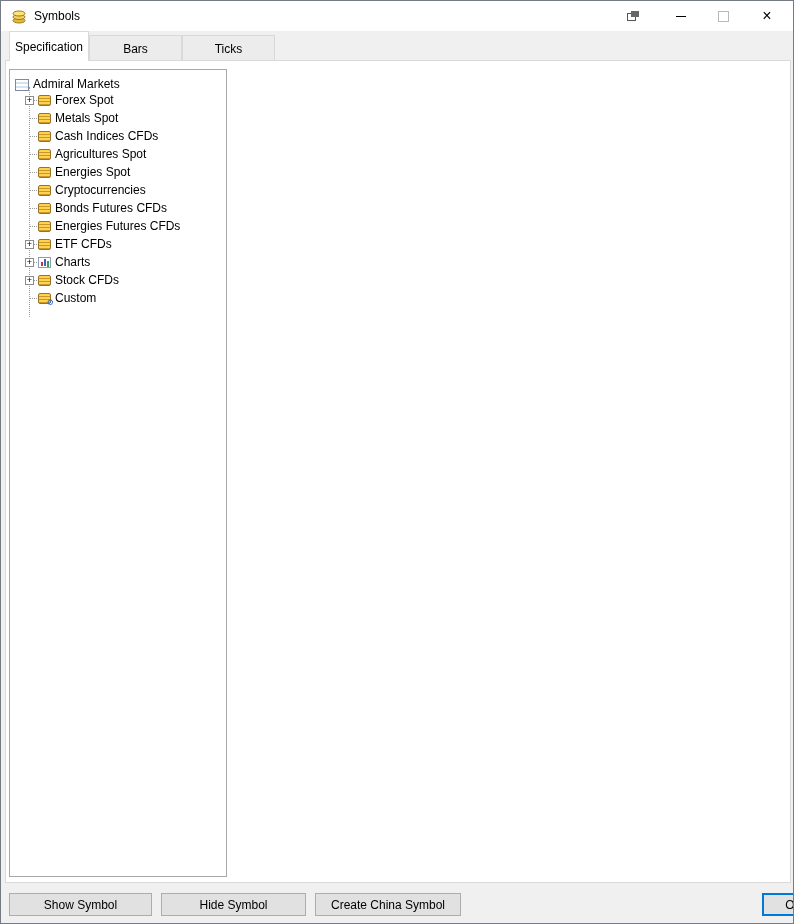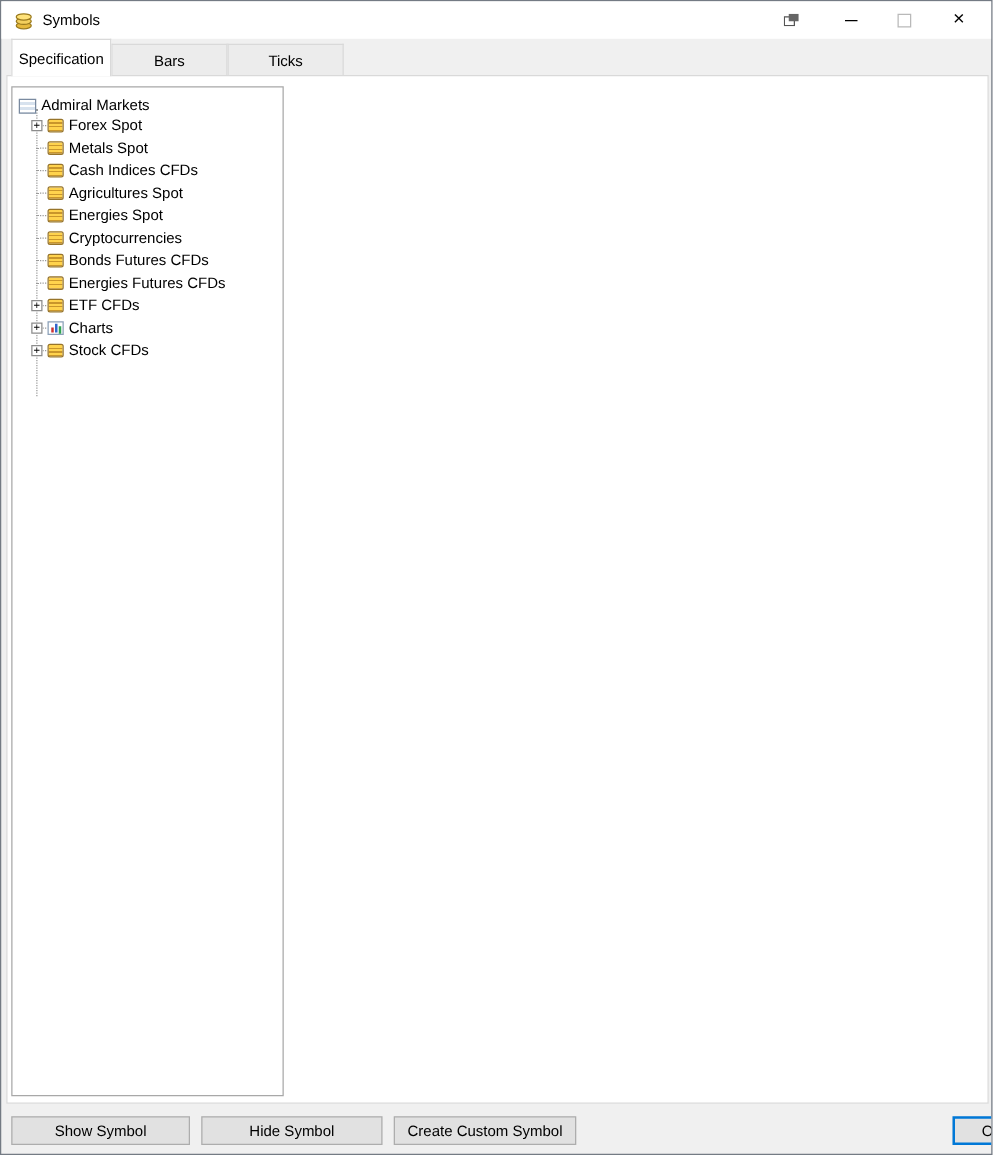--- a/index.html
+++ b/index.html
@@ -201,20 +201,25 @@
       <div class="trow">
         <span class="expander"></span>
         <span class="ticon ic-chart"></span>
         <span class="tlabel">Charts</span>
       </div>
       <div class="trow">
         <span class="expander"></span>
         <span class="ticon ic-coins"></span>
         <span class="tlabel">Stock CFDs</span>
       </div>
+      <div class="trow">
+        <span class="tstub"></span>
+        <span class="ticon ic-custom"></span>
+        <span class="tlabel">Custom</span>
+      </div>
     </div>
   </div>
 </div>
 
 <svg class="binoc" width="19" height="16" viewBox="0 0 19 16">
   <rect x="4" y="1" width="4" height="5" fill="#2c4f7c"></rect>
   <rect x="11" y="1" width="4" height="5" fill="#2c4f7c"></rect>
   <rect x="8" y="3" width="3" height="3" fill="#2c4f7c"></rect>
   <circle cx="5" cy="11" r="4.2" fill="#2c4f7c"></circle>
   <circle cx="14" cy="11" r="4.2" fill="#2c4f7c"></circle>
@@ -537,14 +542,14 @@
   </div>
   <div class="vscroll">
     <div class="sb-btn sb-up"></div>
     <div class="sb-thumb"></div>
     <div class="sb-btn sb-down"></div>
   </div>
 </div>
 
 <div class="btn btn-show">Show Symbol</div>
 <div class="btn btn-hide">Hide Symbol</div>
-<div class="btn btn-create">Create Custom Symbol</div>
+<div class="btn btn-create">Create China Symbol</div>
 <div class="btn btn-ok">OK</div>
 
 </body></html>

